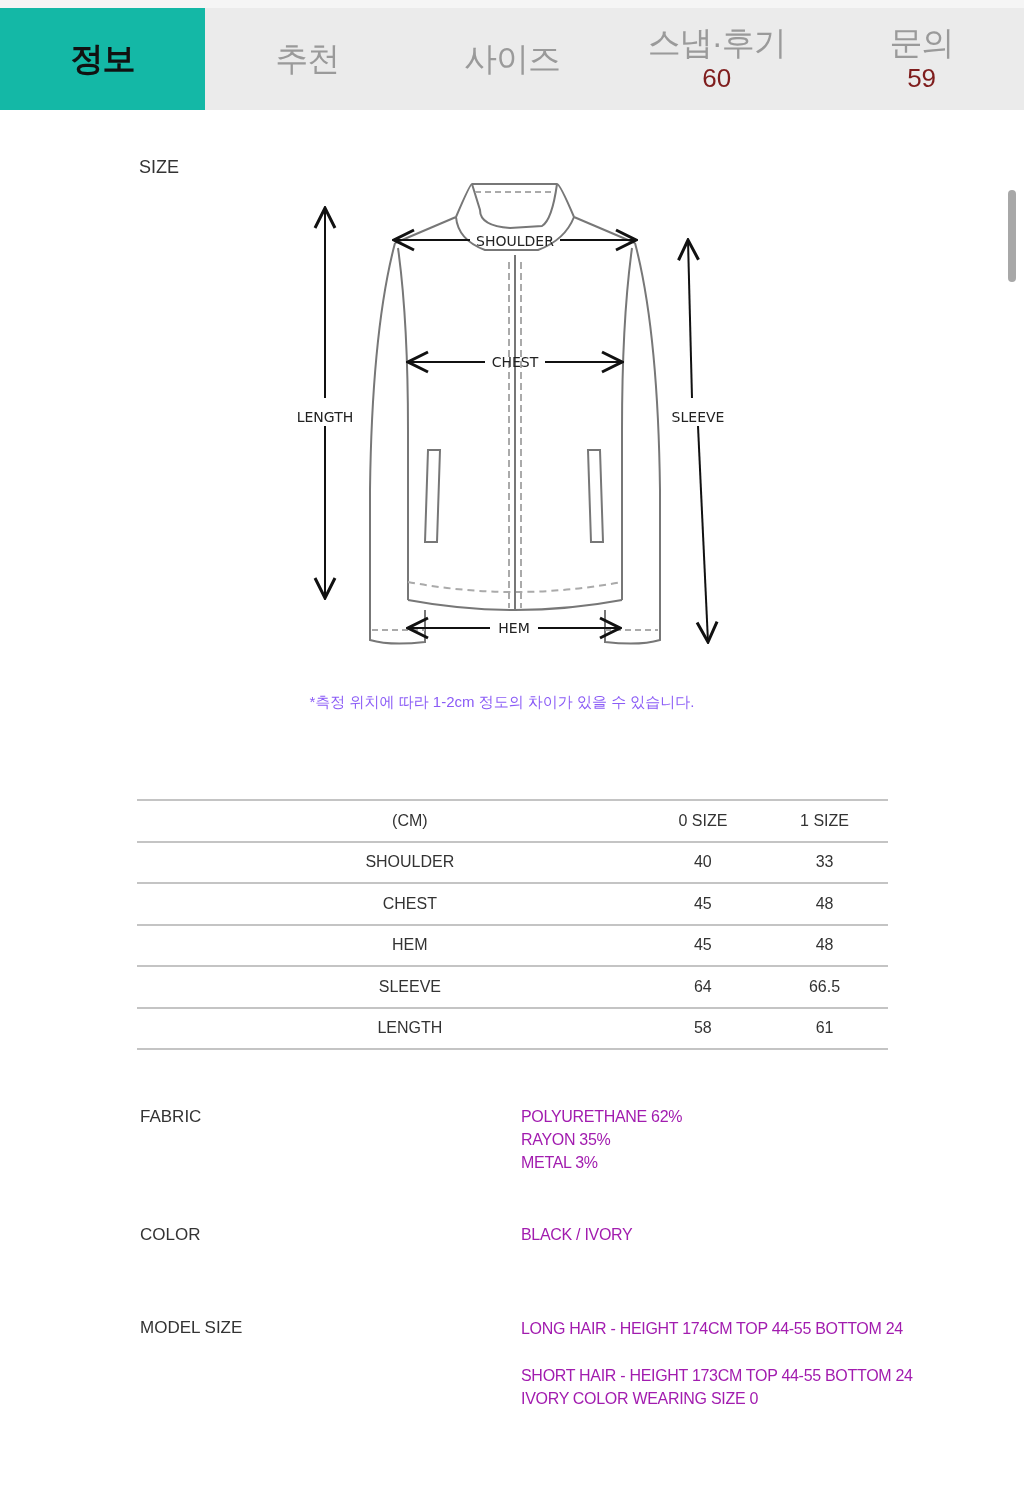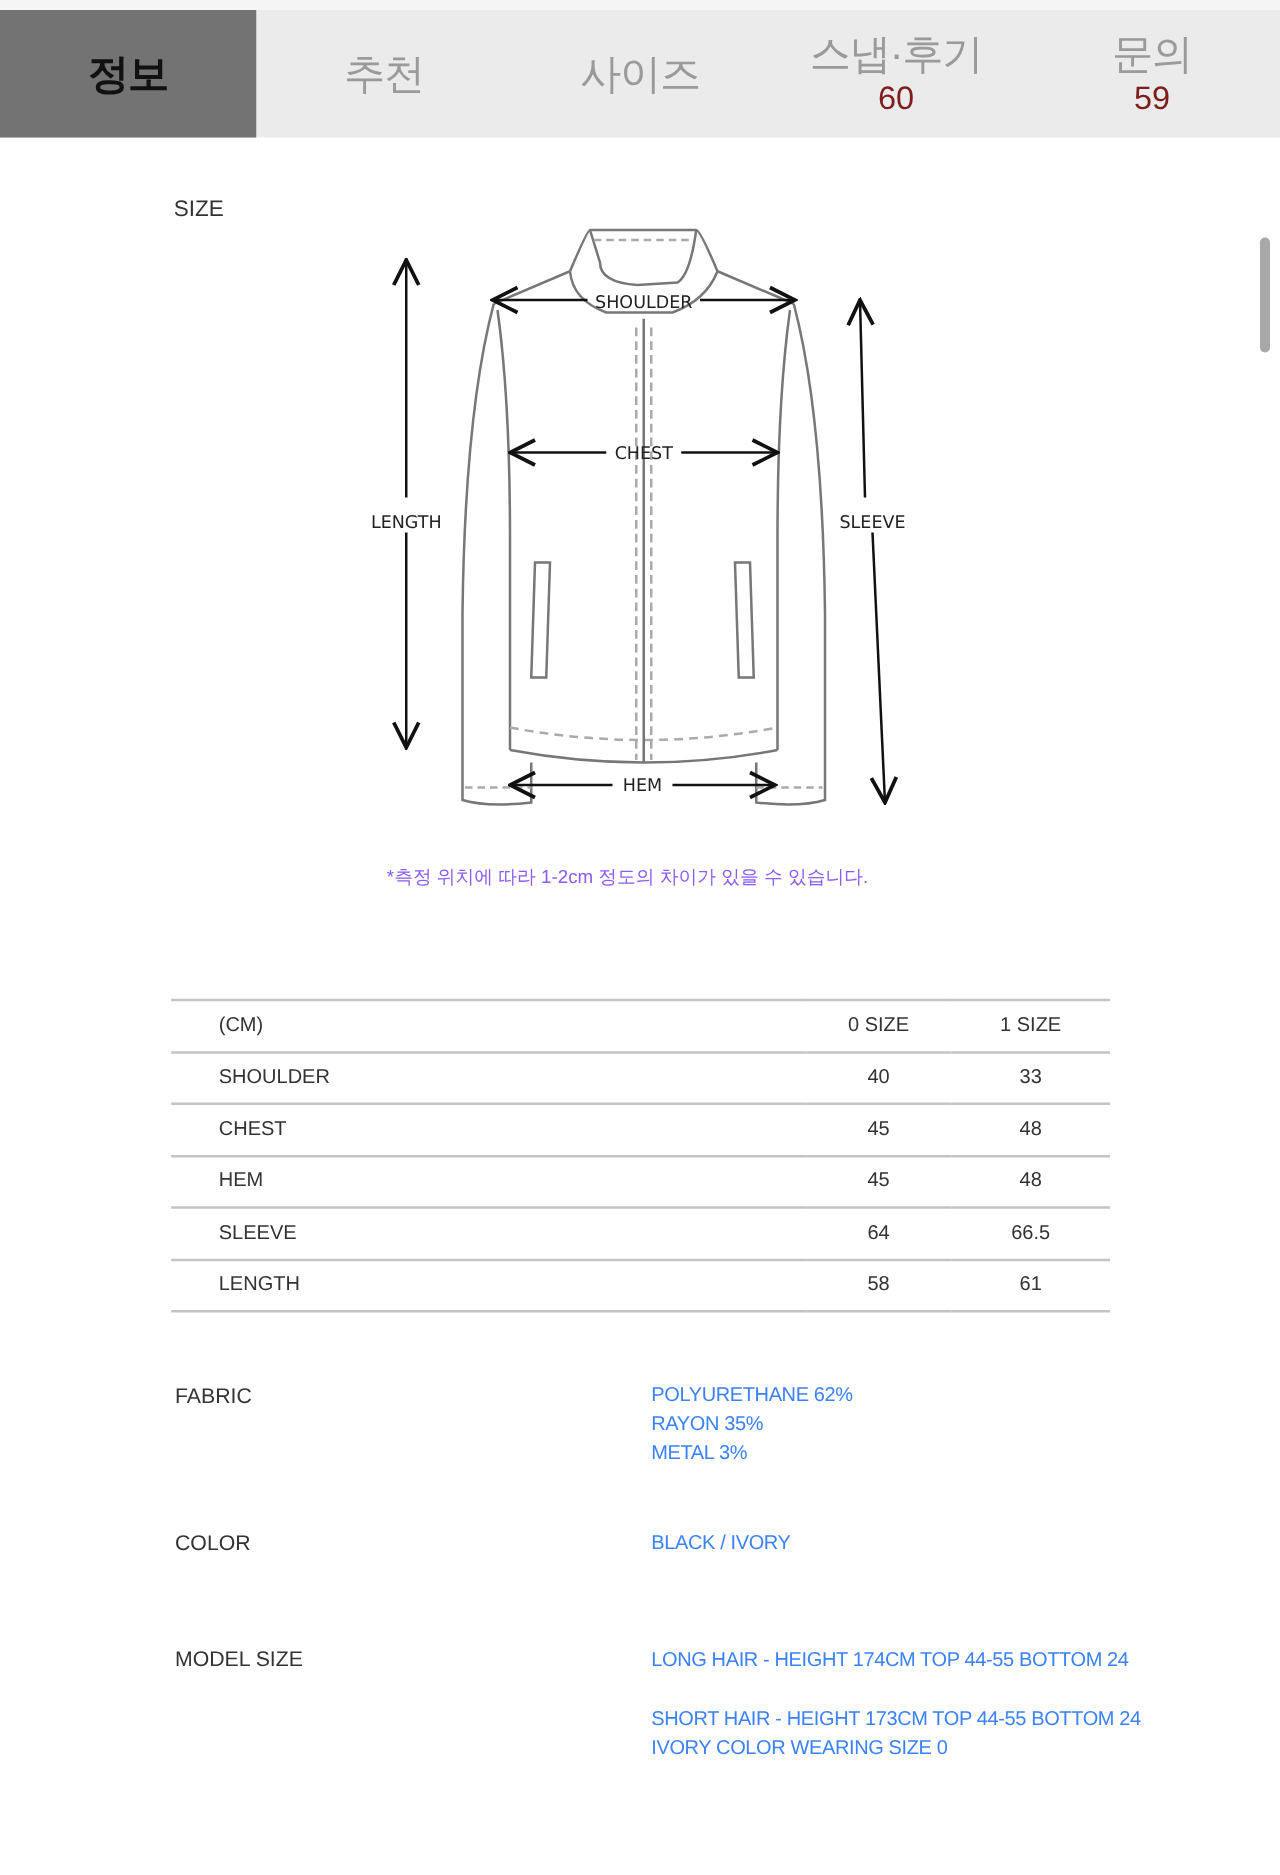--- a/index.html
+++ b/index.html
@@ -2,45 +2,45 @@
 <html><head>
 <meta charset="utf-8">
 <style>
   * { box-sizing: border-box; margin: 0; padding: 0; }
   html, body { width: 1024px; height: 1500px; background: #ffffff; overflow: hidden; }
   body { font-family: "Liberation Sans", "DejaVu Sans", sans-serif; color: #333; position: relative; }
 
   .top-strip { position: absolute; left: 0; top: 0; width: 1024px; height: 8px; background: #f5f5f5; }
   .tabs { position: absolute; left: 0; top: 8px; width: 1024px; height: 102px; display: flex; background: #ebebeb; }
   .tab { width: 205px; height: 102px; display: flex; flex-direction: column; align-items: center; justify-content: center; cursor: pointer; }
-  .tab.active { background: #737373; }
+  .tab.active { background: #14b8a6; }
   .tab .tab-label { font-size: 33px; color: #9a9a9a; line-height: 36px; letter-spacing: -1px; }
   .tab.active .tab-label { color: #111; font-weight: bold; }
   .tab .tab-count { font-size: 26px; color: #7f1d1d; line-height: 30px; margin-top: 2px; }
 
   .scrollbar { position: absolute; left: 1008px; top: 190px; width: 8px; height: 92px; border-radius: 4px; background: #a8a8a8; }
 
   .section-title { position: absolute; left: 139px; top: 157px; font-size: 18px; color: #333; }
 
   .diagram { position: absolute; left: 280px; top: 170px; width: 460px; height: 490px; }
   .diagram svg { width: 460px; height: 490px; }
   .dlabel { font-family: "DejaVu Sans", sans-serif; font-size: 14px; fill: #222; }
 
   .notes { position: absolute; left: 190px; top: 690px; width: 624px; text-align: center; font-size: 15px; color: #8b5cf6; line-height: 24px; }
 
   .size-table { position: absolute; left: 137px; top: 799px; width: 751px; border-collapse: collapse; }
   .size-table tr { height: 41.5px; border-bottom: 2px solid #c4c4c4; }
   .size-table thead tr { border-top: 2px solid #c4c4c4; }
   .size-table td, .size-table th { font-size: 16px; font-weight: normal; color: #333; vertical-align: middle; }
-  .size-table .c-name { padding-left: 38px; text-align: left; width: 480px; }
+  .size-table .c-name { padding-left: 38px; text-align: center; width: 480px; }
   .size-table .c-v0 { text-align: center; width: 110px; }
   .size-table .c-v1 { text-align: center; width: 120px; }
 
   .spec { position: absolute; left: 140px; font-size: 17px; color: #333; }
-  .spec-val { position: absolute; left: 521px; font-size: 16px; color: #3b82f6; line-height: 23px; letter-spacing: -0.3px; }
+  .spec-val { position: absolute; left: 521px; font-size: 16px; color: #a21caf; line-height: 23px; letter-spacing: -0.3px; }
 </style>
 </head>
 <body>
 
 <div class="top-strip"></div>
 
 <nav class="tabs">
   <div class="tab active">
     <span class="tab-label">정보</span>
   </div>

